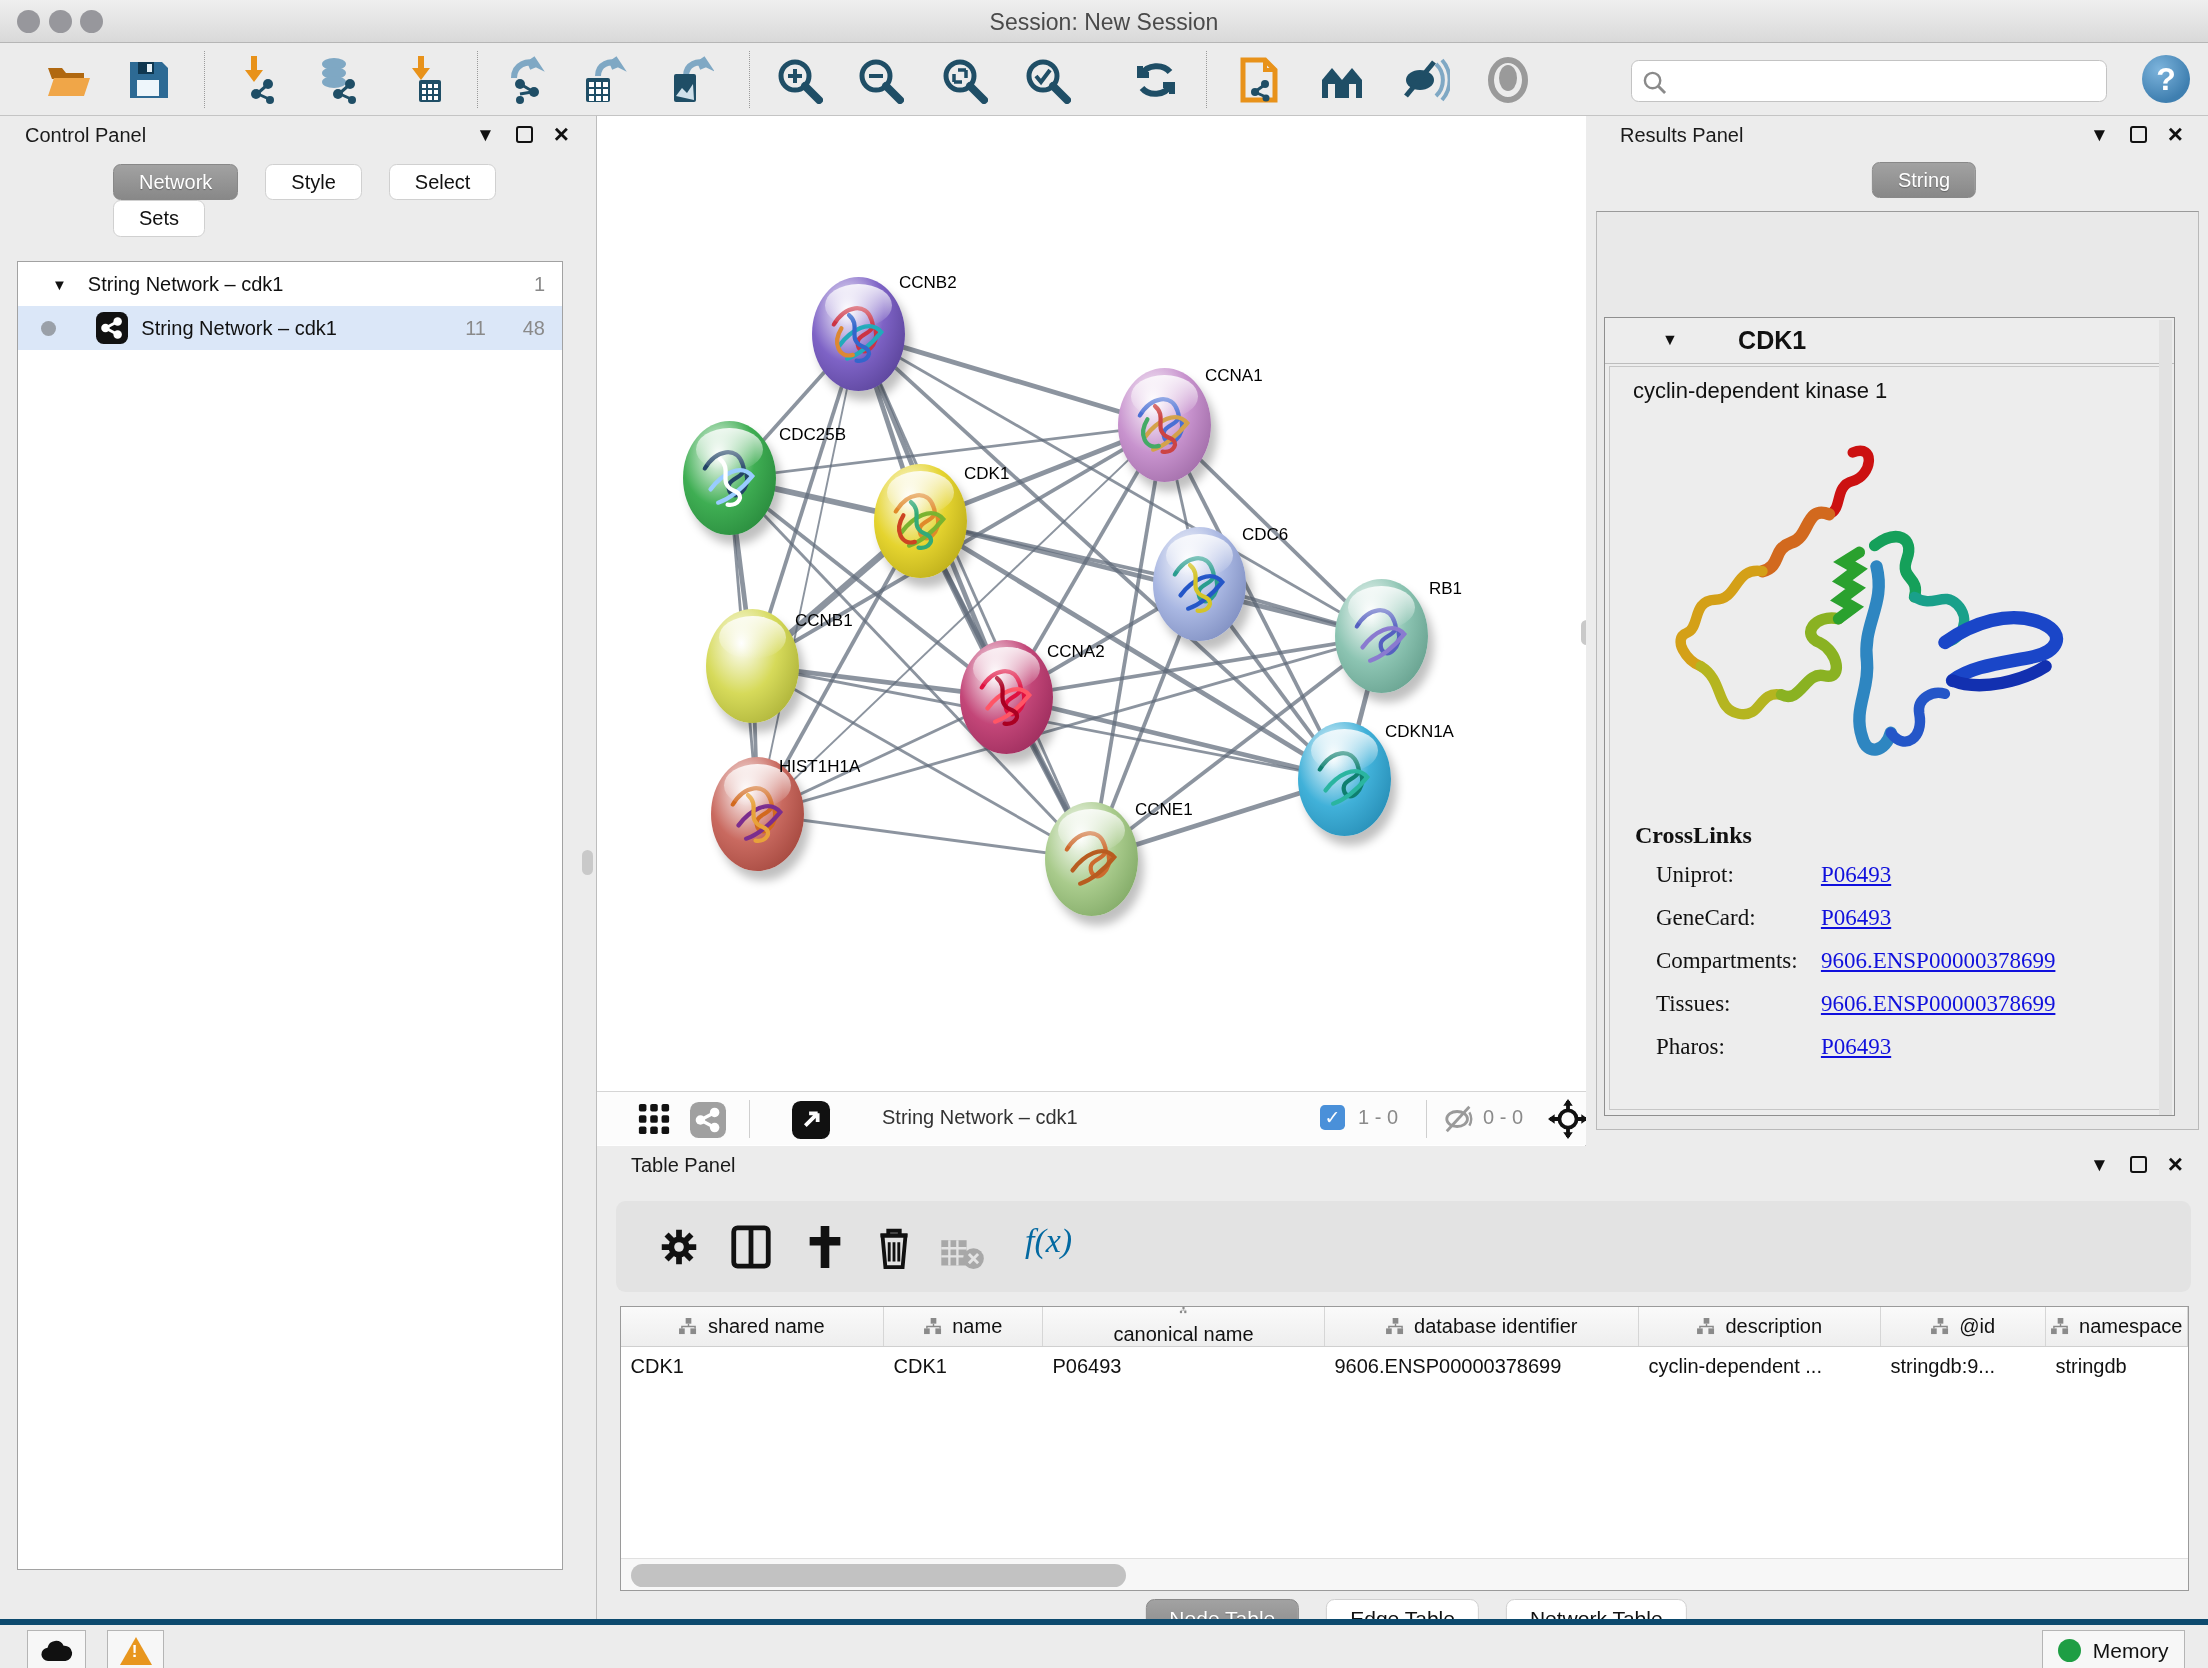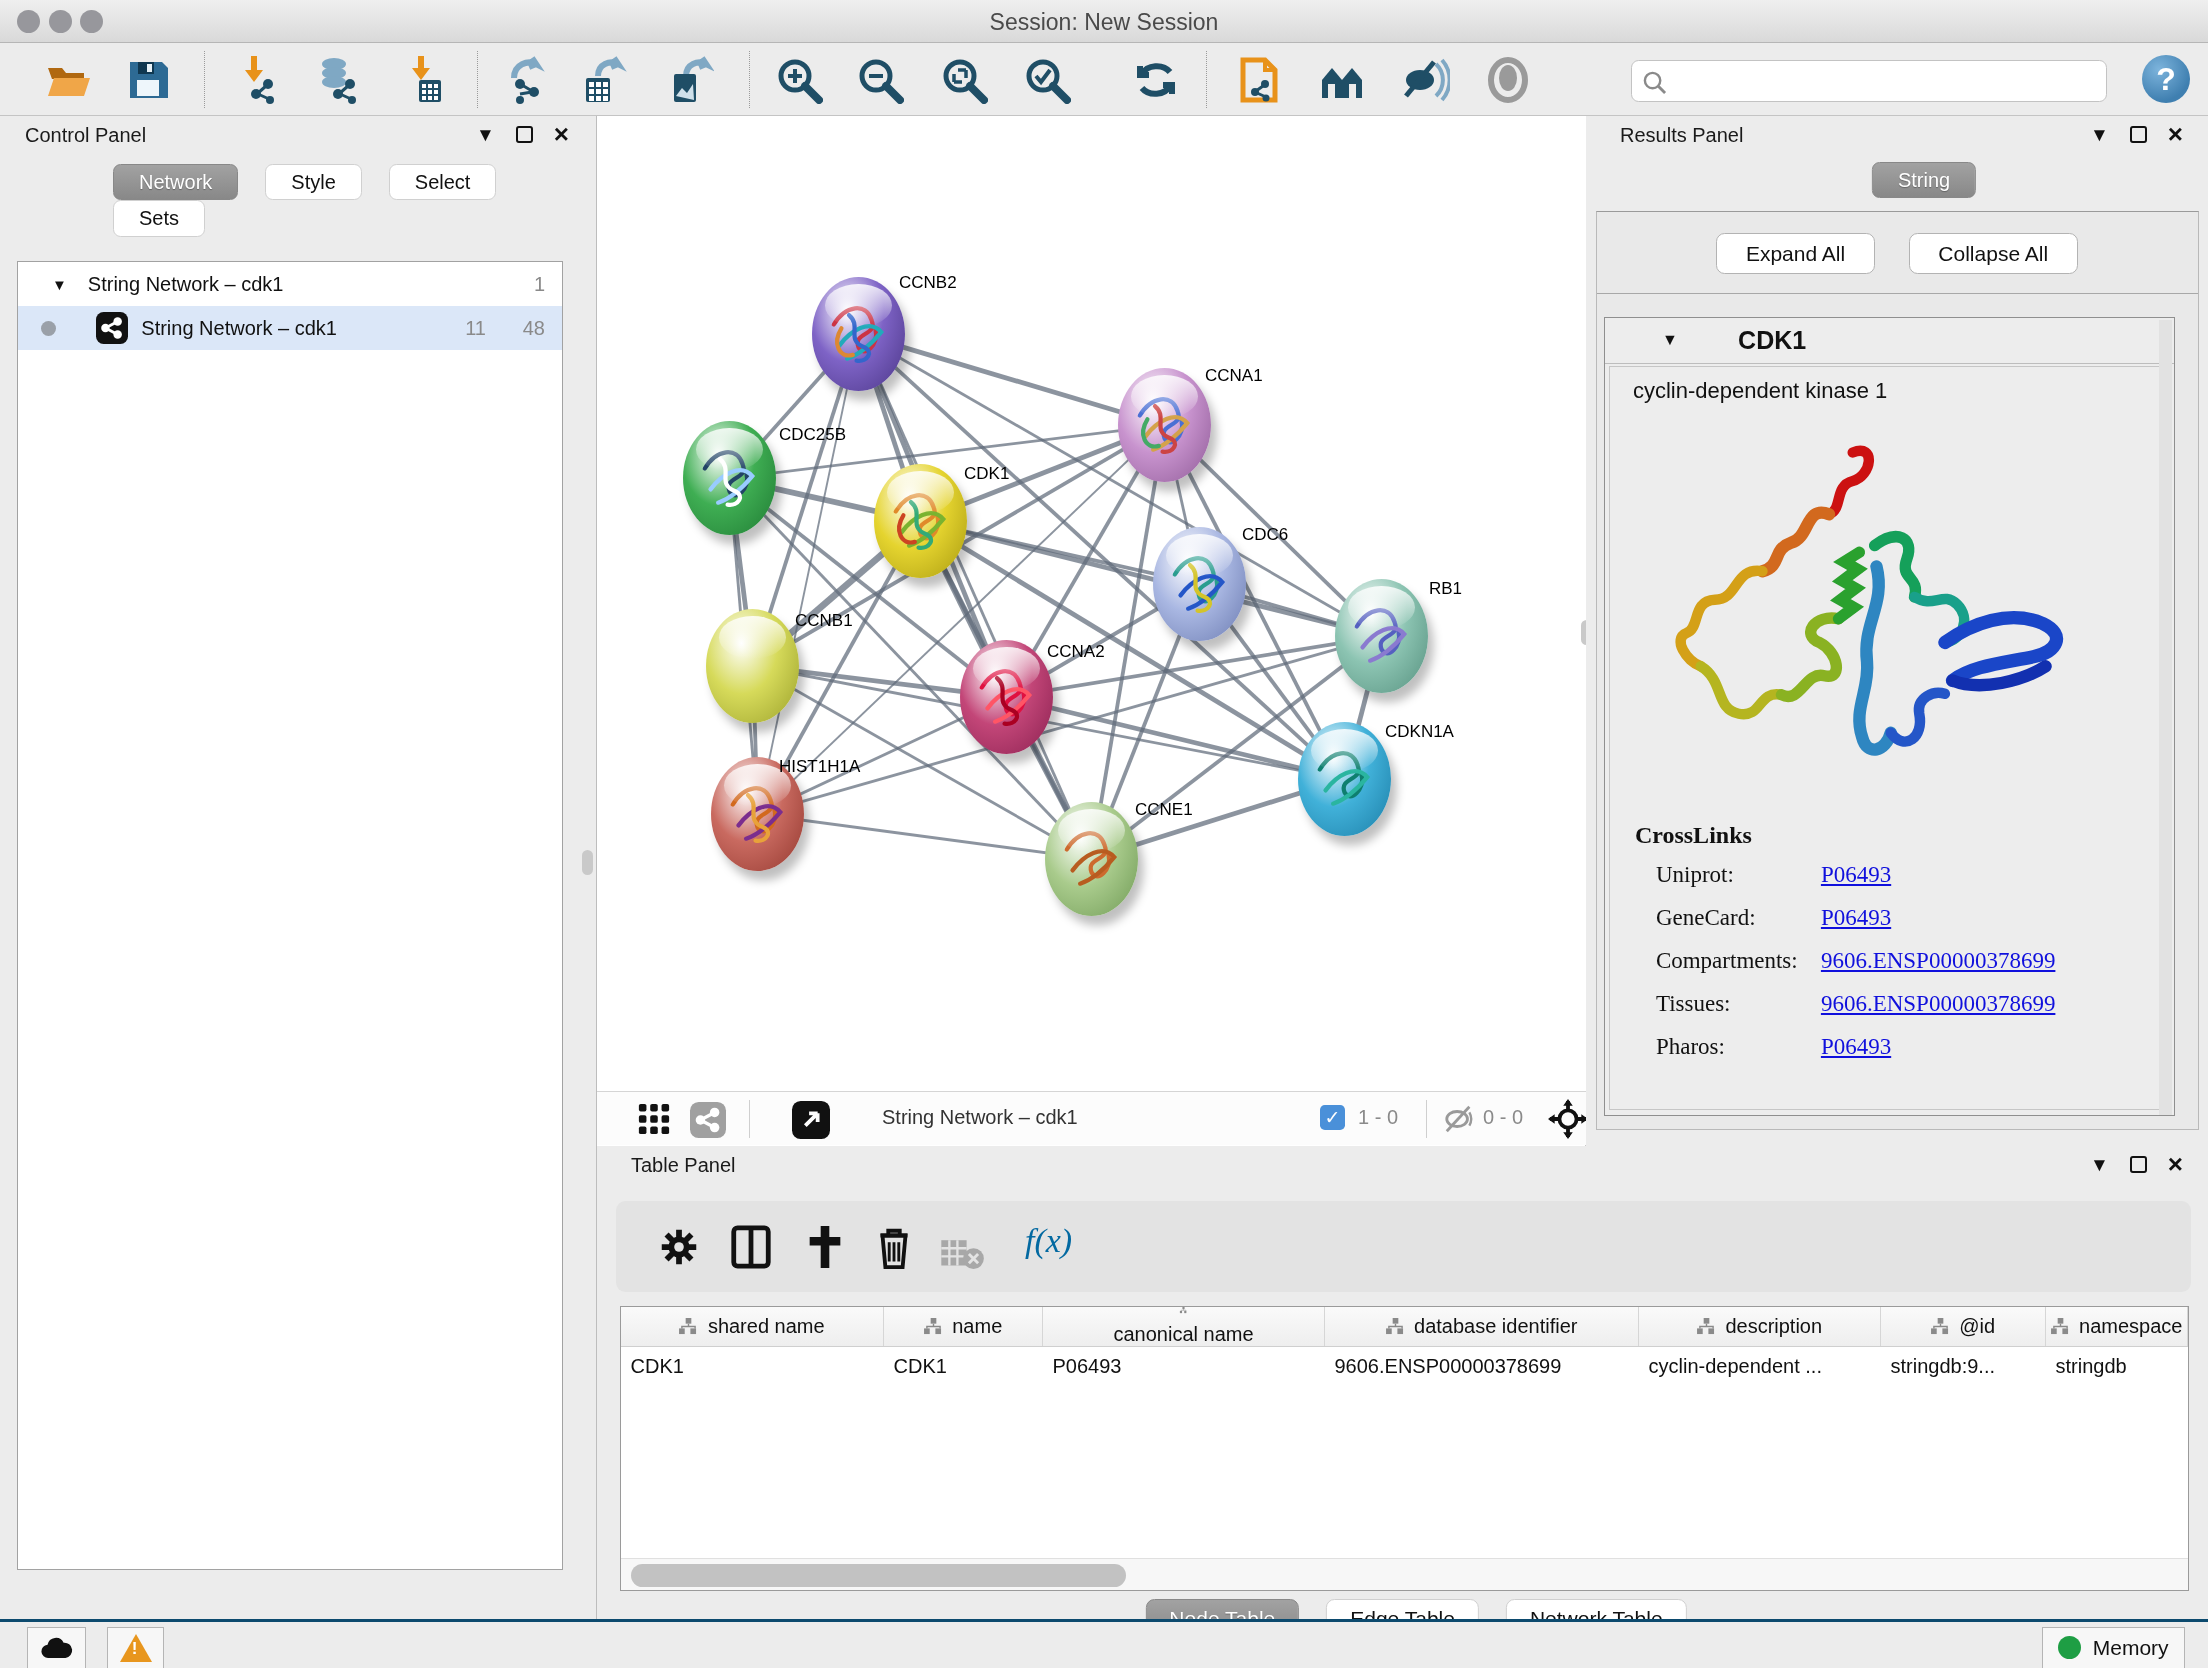--- a/index.html
+++ b/index.html
@@ -108,21 +108,21 @@
   .dt-row { display:flex; height:42px; }
   .dt-cell { padding:7.6px 3.8px 0 9.5px; font-size:20px; overflow:hidden; white-space:nowrap; flex:none; }
   .hscroll { position:absolute; left:0; bottom:0; width:100%; height:32px; background:#f7f7f7;
     border-top:1px solid #e0e0e0; }
   .hthumb { position:absolute; left:9.5px; top:4.8px; width:495px; height:23px; background:#c2c2c2; border-radius:11.4px; }
   .tp-tabs { position:absolute; left:50%; transform:translateX(-50%); top:453px; white-space:nowrap; }
   .tp-tabs .tab { border-radius:8.6px; padding:6.7px 23px; font-size:21px; }
 
   
   .statusbar { position:absolute; left:0; top:1619px; width:2208px; height:49px;
-    background:#ececec; border-top:3px solid #0c4a6e; }
+    background:#ececec; border-top:6px solid #0c4a6e; }
   .sb-btn { position:absolute; top:4.8px; height:42px; background:#f7f7f7; border:1.9px solid #b5b5b5;
     display:flex; align-items:center; justify-content:center; cursor:pointer; }
   .warn-tri { width:0; height:0; border-left:16px solid transparent; border-right:16px solid transparent;
     border-bottom:28.5px solid #e8961e; position:relative; }
   .warn-tri::after { content:"!"; position:absolute; left:-3.8px; top:5.7px; color:#fff; font-weight:bold; font-size:17px; }
   .mem-dot { width:23px; height:23px; border-radius:50%; background:#1e9e44; margin-right:11.4px; }
   .mem-label { font-size:21px; }
 
   .chev { stroke:#444; stroke-width:3; fill:none; }
 </style>
@@ -480,24 +480,20 @@
 
 <div class="results-panel">
   <div class="panel-title" style="position:absolute;left:34px;top:7.6px">Results Panel</div>
   <div class="panel-ctrls" style="right:25px;top:7.6px">
     <span class="pc-glyph">▼</span>
     <span class="pc-box"></span>
     <span class="pc-x">×</span>
   </div>
   <span class="tab sel rp-tab">String</span>
   <div class="rp-outer">
-    <div class="rp-buttons">
-      <span class="rp-btn">Expand All</span>
-      <span class="rp-btn">Collapse All</span>
-    </div>
     <div class="entry-card">
       <div class="entry-header">
         <span style="position:absolute;left:57px;top:13.3px;font-size:16px">▼</span>
         <span class="entry-gene">CDK1</span>
       </div>
       <div class="entry-desc-box">
         <div class="entry-desc">cyclin-dependent kinase 1</div>
         <svg class="protein-img" width="476" height="380" viewBox="0 0 500 400">
           <g fill="none" stroke-linecap="round">
             <path d="M215 30 C240 20 235 55 215 60 C195 65 205 90 190 95" stroke="#cc1111" stroke-width="11"></path>

